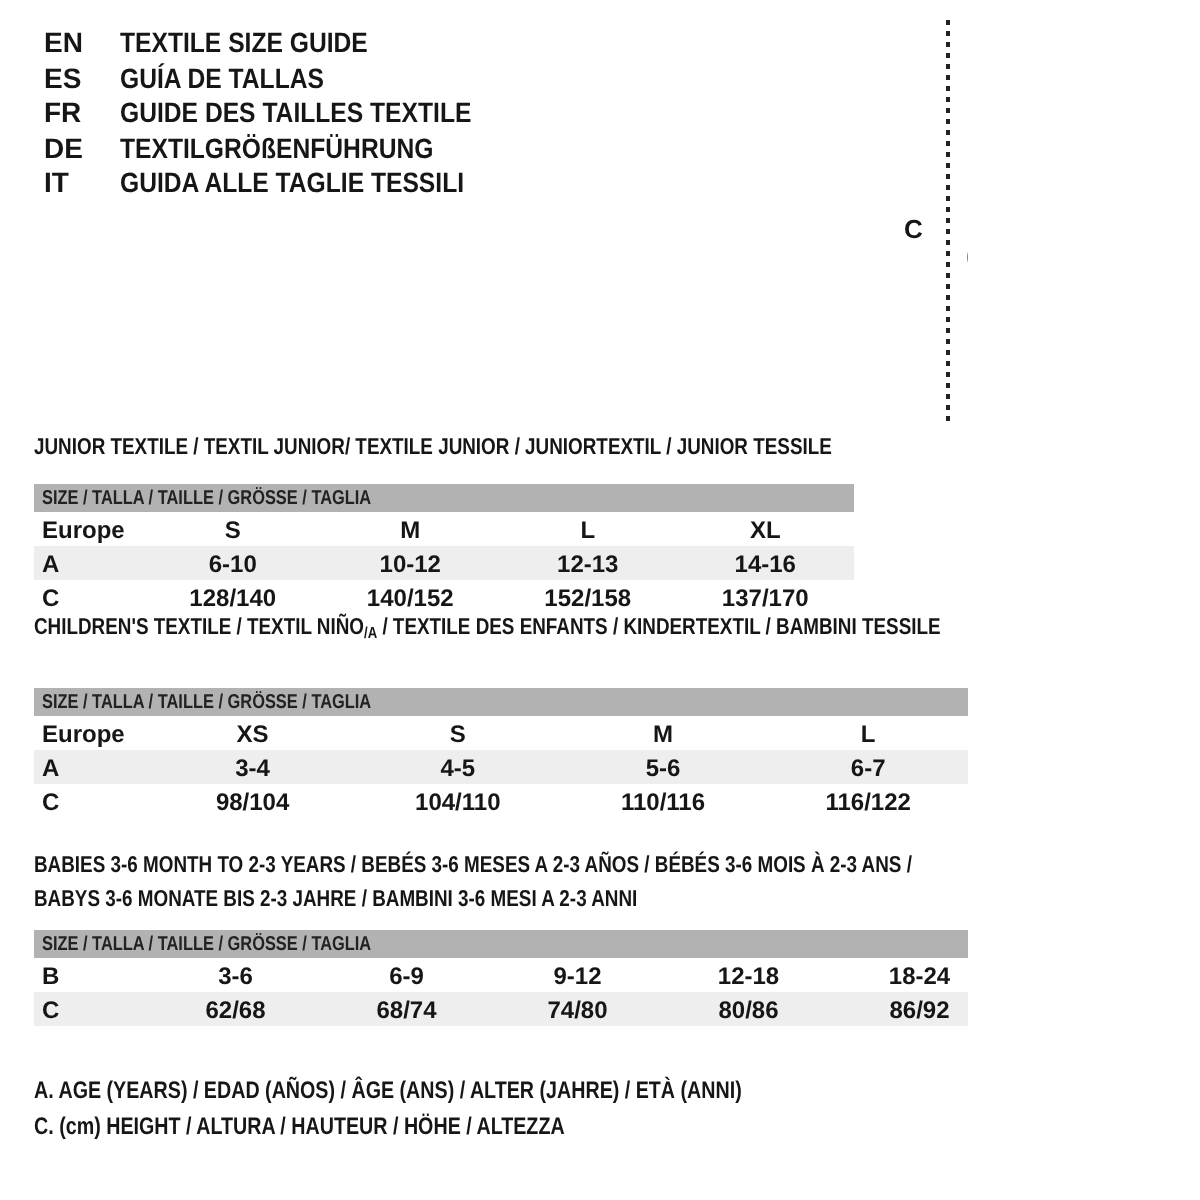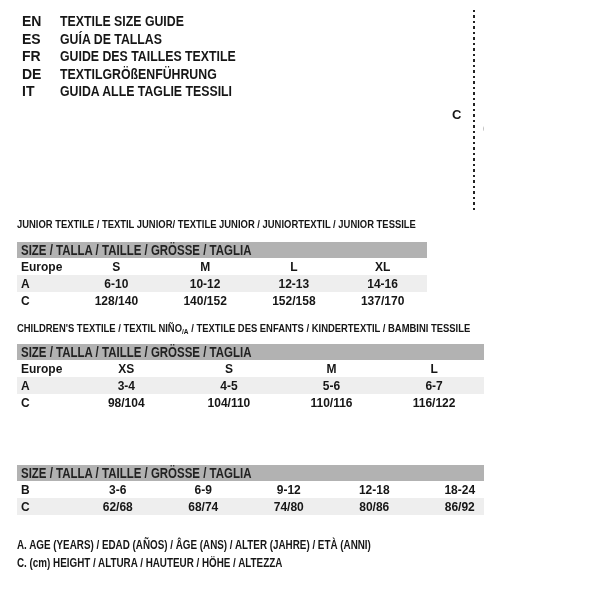--- a/index.html
+++ b/index.html
@@ -31,34 +31,34 @@
   .sub { font-size:8px; vertical-align:-2px; }
   .notes { position:absolute; left:17px; top:536px; font-size:12px; line-height:18px; }
 
   
   table.size-table {
     position:absolute; border-collapse:collapse; table-layout:fixed;
     font-weight:bold; color:var(--ink, #161616);
   }
   table.size-table th.band {
     background:var(--band-gray, #b2b2b2);
-    font-size:14px; font-weight:bold; text-align:left;
+    font-size:10px; font-weight:bold; text-align:left;
     height:14px; padding:0 0 0 4px; color:#222;
   }
   table.size-table td {
     font-size:12px; height:17px; padding:0; text-align:center; vertical-align:middle;
   }
   table.size-table td.lbl { text-align:left; padding-left:4px; }
   table.size-table tr.shaded td { background:var(--row-shade, #eeeeee); }
 
   .t-junior { left:17px; top:242px; width:410px; }
   .t-children { left:17px; top:344px; width:571px; }
   .t-babies { left:17px; top:465px; width:571px; }
   .h-junior { top:216px; }
-  .h-children { top:320px; }
+  .h-children { top:306px; }
   .h-babies { top:425px; }
 </style>
 </head>
 <body>
 
 <div class="page">
 
   <div class="langs">
     <div class="lang-row">
       <span class="lang-code">EN</span>
@@ -187,20 +187,24 @@
         <td class="lbl">C</td>
         <td>98/104</td>
         <td>104/110</td>
         <td>110/116</td>
         <td>116/122</td>
         <td>122/128</td>
       </tr>
     </tbody>
   </table>
 
+  <div class="heading h-babies">
+    <span class="cx82">BABIES 3-6 MONTH TO 2-3 YEARS / BEBÉS 3-6 MESES A 2-3 AÑOS / BÉBÉS 3-6 MOIS À 2-3 ANS /</span><br>
+    <span class="cx82">BABYS 3-6 MONATE BIS 2-3 JAHRE / BAMBINI 3-6 MESI A 2-3 ANNI</span>
+  </div>
   <table class="size-table t-babies">
     <colgroup>
         <col style="width:58px">
         <col>
         <col>
         <col>
         <col>
         <col>
         <col>
       </colgroup>

